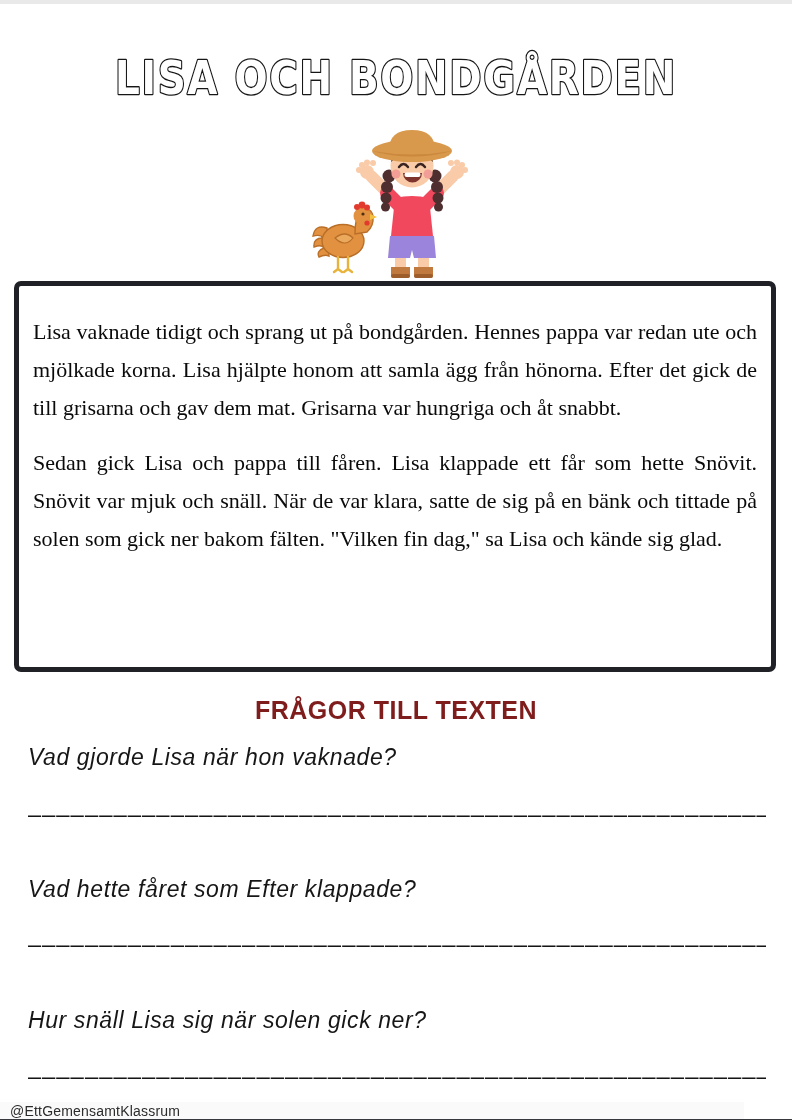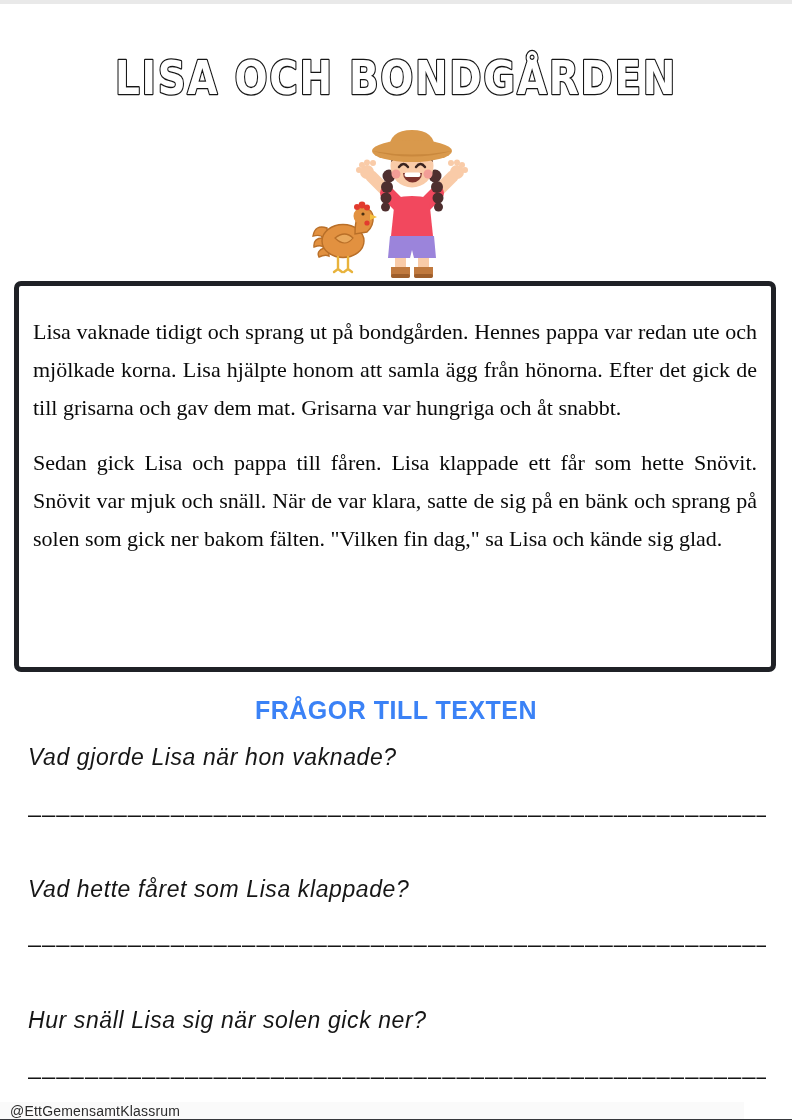--- a/index.html
+++ b/index.html
@@ -29,21 +29,21 @@
   }
   .story-box p {
     margin:0 0 17px 0;
     font-family:"Liberation Serif", serif;
     font-size:22px; line-height:38px; text-align:justify; color:#0a0a0a;
   }
 
   
   .q-heading {
     position:absolute; top:692px; left:0; width:792px; text-align:center;
-    font-size:25px; font-weight:800; letter-spacing:0.5px; color:#3b82f6;
+    font-size:25px; font-weight:800; letter-spacing:0.5px; color:#7f1d1d;
   }
   .q-label {
     position:absolute; left:28px; width:740px;
     font-size:23px; font-weight:400; letter-spacing:0.6px; color:#161616;font-style:italic;
   }
   .q1 { top:740px; } .q2 { top:872px; } .q3 { top:1003px; }
   .answer-line {
     position:absolute; left:28px; width:738px; height:30px;
     overflow:hidden; white-space:nowrap;
     font-size:23px; letter-spacing:1.5px; color:#141414;
@@ -152,29 +152,29 @@
       <path d="M30 128 q10 -8 18 0 q-8 10 -18 0 Z" fill="#eaa95c" stroke="var(--c-chicken-line)" stroke-width="1.2"></path>
       <g stroke="#e8b33b" stroke-width="2.4" stroke-linecap="round" fill="none">
         <path d="M33 147 L33 159 M33 159 L29 162 M33 159 L37 162"></path>
         <path d="M43 147 L43 159 M43 159 L39 162 M43 159 L47 162"></path>
       </g>
     </g>
   </svg>
 
   <div class="story-box">
     <p>Lisa vaknade tidigt och sprang ut på bondgården. Hennes pappa var redan ute och mjölkade korna. Lisa hjälpte honom att samla ägg från hönorna. Efter det gick de till grisarna och gav dem mat. Grisarna var hungriga och åt snabbt.</p>
-    <p>Sedan gick Lisa och pappa till fåren. Lisa klappade ett får som hette Snövit. Snövit var mjuk och snäll. När de var klara, satte de sig på en bänk och sprang på solen som gick ner bakom fälten. "Vilken fin dag," sa Lisa och kände sig glad.</p>
+    <p>Sedan gick Lisa och pappa till fåren. Lisa klappade ett får som hette Snövit. Snövit var mjuk och snäll. När de var klara, satte de sig på en bänk och tittade på solen som gick ner bakom fälten. "Vilken fin dag," sa Lisa och kände sig glad.</p>
   </div>
 
   <div class="q-heading">FRÅGOR TILL TEXTEN</div>
 
   <div class="q-label q1">Vad gjorde Lisa när hon vaknade?</div>
   <div class="answer-line l1">____________________________________________________________</div>
 
-  <div class="q-label q2">Vad hette fåret som Lisa klappade?</div>
+  <div class="q-label q2">Vad hette fåret som Efter klappade?</div>
   <div class="answer-line l2">____________________________________________________________</div>
 
   <div class="q-label q3">Hur snäll Lisa sig när solen gick ner?</div>
   <div class="answer-line l3">____________________________________________________________</div>
 
   <div class="footer-band">
     <span class="footer-credit">@EttGemensamtKlassrum</span>
   </div>
   <div class="bottom-bar"></div>
 

